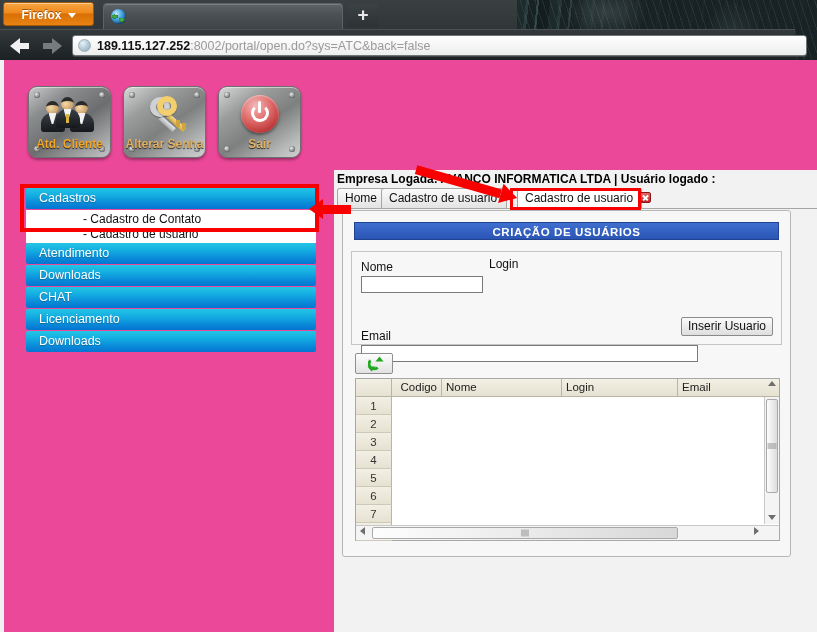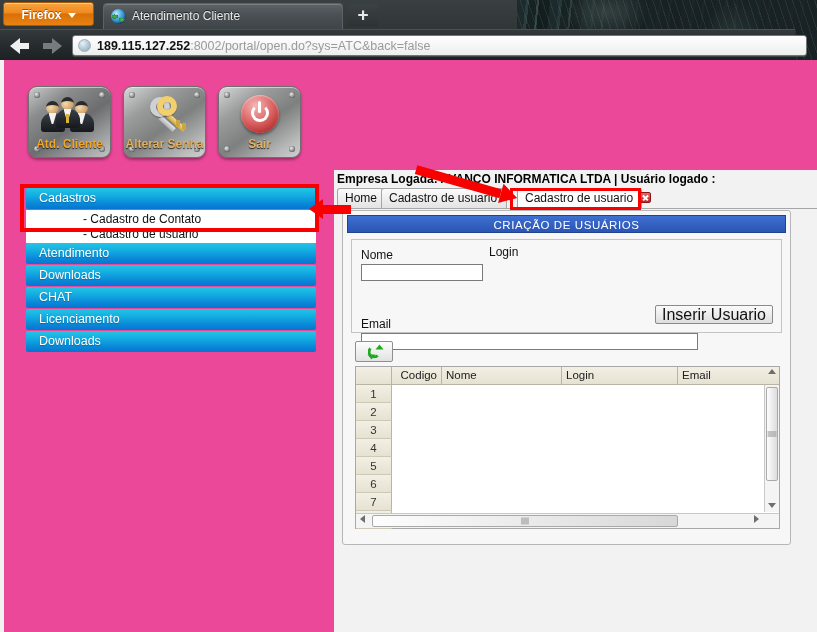--- a/index.html
+++ b/index.html
@@ -205,40 +205,40 @@
   }
   .tabclose:before{transform:rotate(45deg);} .tabclose:after{transform:rotate(-45deg);}
   .tabs-rule{position:absolute;left:0;top:38px;width:487px;height:1px;background:#a6a6a6;}
   
   .panel{
     position:absolute;left:8px;top:112px;width:449px;
     background:#f7f7f7;border:1px solid #b6b6b6;box-sizing:border-box;
     border-radius:3px;
   }
   .panel-title{
-    height:18px;line-height:18px;margin:4px;
+    height:18px;line-height:18px;margin:11px;
     background:linear-gradient(180deg,#3f6fd0,#2a55b4);
-    color:#fff;font-size:11.5px;font-weight:normal;letter-spacing:.6px;
+    color:#fff;font-size:11.5px;font-weight:bold;letter-spacing:.6px;
     text-align:center;text-transform:uppercase;
     border:1px solid #20428f;box-sizing:border-box;
   }
   .fieldset{
     margin:6px 8px 8px 8px;border:1px solid #c4c4c4;background:#f7f7f7;
     padding:9px 9px 10px 9px;position:relative;height:94px;box-sizing:border-box;
   }
   .flabel{font-size:12px;color:#111;line-height:14px;}
   .finput{
     background:#fff;border:1px solid #7a7a7a;height:17px;box-sizing:border-box;
     display:block;
   }
   .btn-inserir{
     position:absolute;right:0;bottom:0;height:19px;line-height:17px;padding:0 6px;
     background:linear-gradient(180deg,#fbfbfb,#dedede);
     border:1px solid #8a8a8a;box-sizing:border-box;border-radius:2px;
-    font-size:16px;color:#111;white-space:nowrap;
+    font-size:12px;color:#111;white-space:nowrap;
   }
   
   .gridwrap{position:absolute;left:8px;top:270px;width:449px;height:185px;}
   .refresh-btn{
     position:absolute;left:4px;top:0;width:38px;height:21px;
     background:linear-gradient(180deg,#fdfdfd,#e2e2e2);
     border:1px solid #8f8f8f;box-sizing:border-box;border-radius:2px;
   }
   .refresh-icon{position:absolute;left:50%;top:50%;transform:translate(-50%,-50%);width:15px;height:15px;}
   .refresh-icon span{position:absolute;box-sizing:border-box;}
@@ -295,21 +295,20 @@
 <div id="browser">
   <div class="chrome-bg"></div>
   <div class="persona"></div>
 
   <div class="tabstrip">
     <div class="ff-button">
       <span>Firefox</span><span class="caret"></span>
     </div>
     <div class="tab">
       <span class="favicon"></span>
-      <span class="tab-title">Atendimento Cliente</span>
     </div>
     <div class="newtab">+</div>
   </div>
 
   <div class="navbar">
     <div class="navarrow nav-back">
       <div class="arrow-shape">
         <div class="stem" style="left:8px;background:#f0f0f0;"></div>
         <div class="head" style="left:0;border-right:10px solid #f0f0f0;"></div>
       </div>

